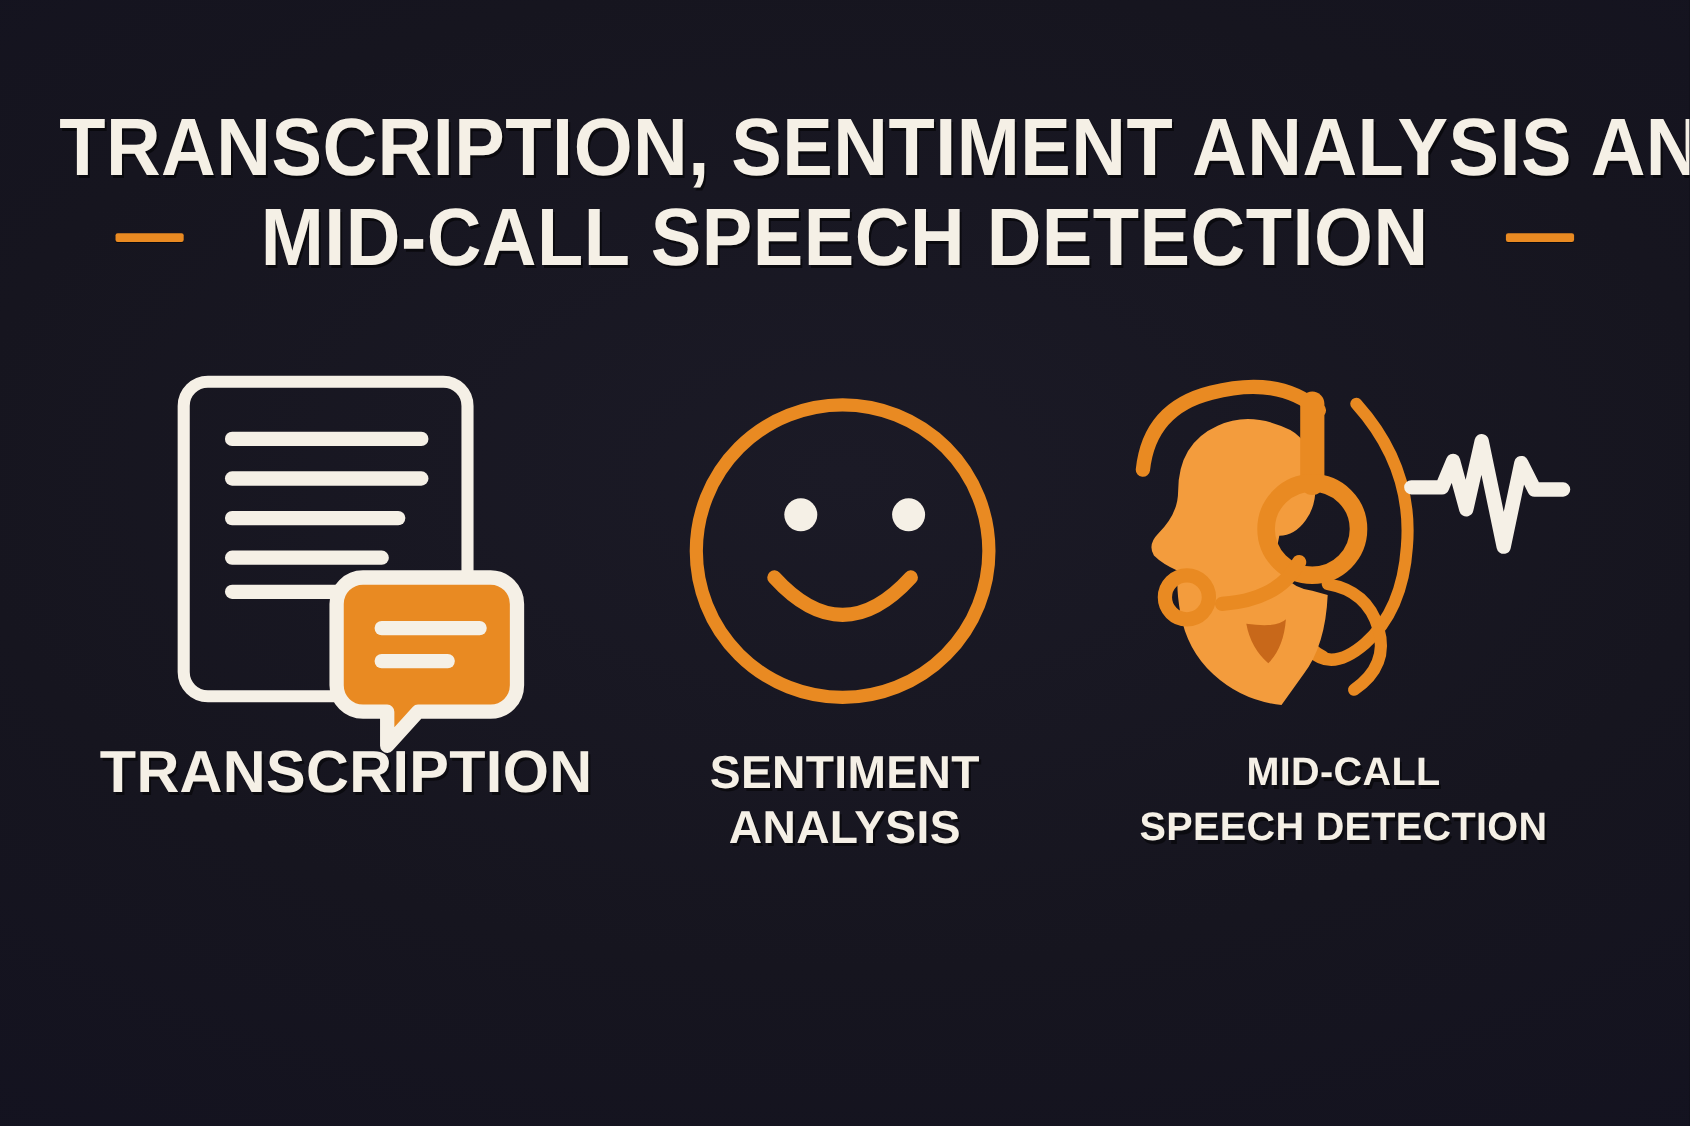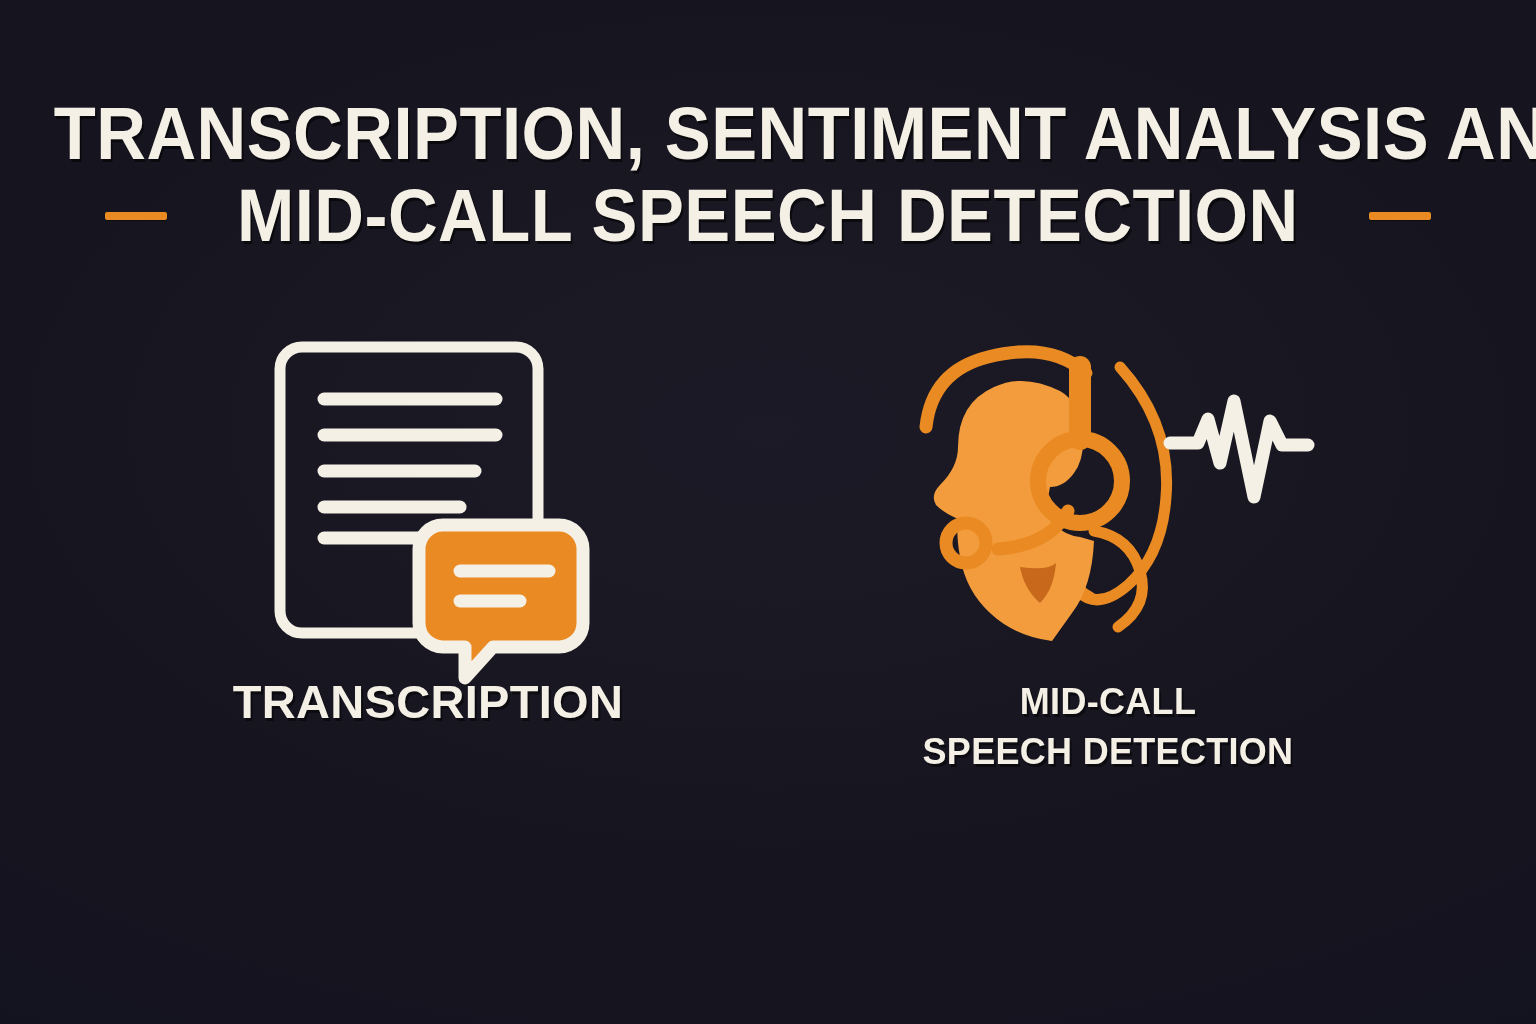--- a/index.html
+++ b/index.html
@@ -83,21 +83,21 @@
     color: #f5f0e6;
     font-family: "Liberation Sans", sans-serif;
     font-weight: bold;
     font-size: 42px;
     line-height: 50px;
     letter-spacing: 0.3px;
     text-align: center;
     text-shadow: 2px 3px 0 rgba(0,0,0,0.5);
     white-space: pre-line;
   }
-  .f-transcription .feature-label { font-size: 47px; text-align: center; }
+  .f-transcription .feature-label { font-size: 54px; text-align: center; }
   .f-sentiment  .feature-label { font-size: 42px; }
   .f-midcall    .feature-label { font-size: 36px; }
   svg { display: block; overflow: visible; }
 </style>
 </head>
 <body>
 
 <div id="poster">
 
   <div class="title-block">
@@ -143,20 +143,32 @@
                 <line x1="192" y1="238" x2="281" y2="238"></line>
                 <line x1="192" y1="268" x2="252" y2="268"></line>
               </g>
             </g>
           </g>
         </svg>
       </div>
       <div class="feature-label">TRANSCRIPTION</div>
     </div>
 
+    <div class="feature f-sentiment">
+      <div class="feature-icon">
+        <svg width="300" height="300" viewBox="0 0 300 300">
+          <circle cx="148" cy="148" r="133" fill="none" stroke="#e98a22" stroke-width="12"></circle>
+          <circle cx="110" cy="115" r="15" fill="#f5f0e6"></circle>
+          <circle cx="208" cy="115" r="15" fill="#f5f0e6"></circle>
+          <path d="M86 172 q62 68 124 0" fill="none" stroke="#e98a22" stroke-width="13" stroke-linecap="round"></path>
+        </svg>
+      </div>
+      <div class="feature-label">SENTIMENT
+ANALYSIS</div>
+    </div>
 
     <div class="feature f-midcall">
       <div class="feature-icon">
         <svg width="400" height="300" viewBox="0 0 400 300">
 
           <path d="M212 14 q52 58 46 130 q-4 58 -38 88 q-30 26 -50 6
                    q-14 -16 2 -40 q-16 34 10 46" fill="none" stroke="#e98a22" stroke-width="11" stroke-linecap="round" stroke-linejoin="round"></path>
           <path d="M186 178 q36 6 46 40 q10 34 -22 56" fill="none" stroke="#e98a22" stroke-width="11" stroke-linecap="round"></path>
 
           <path d="M28 152

